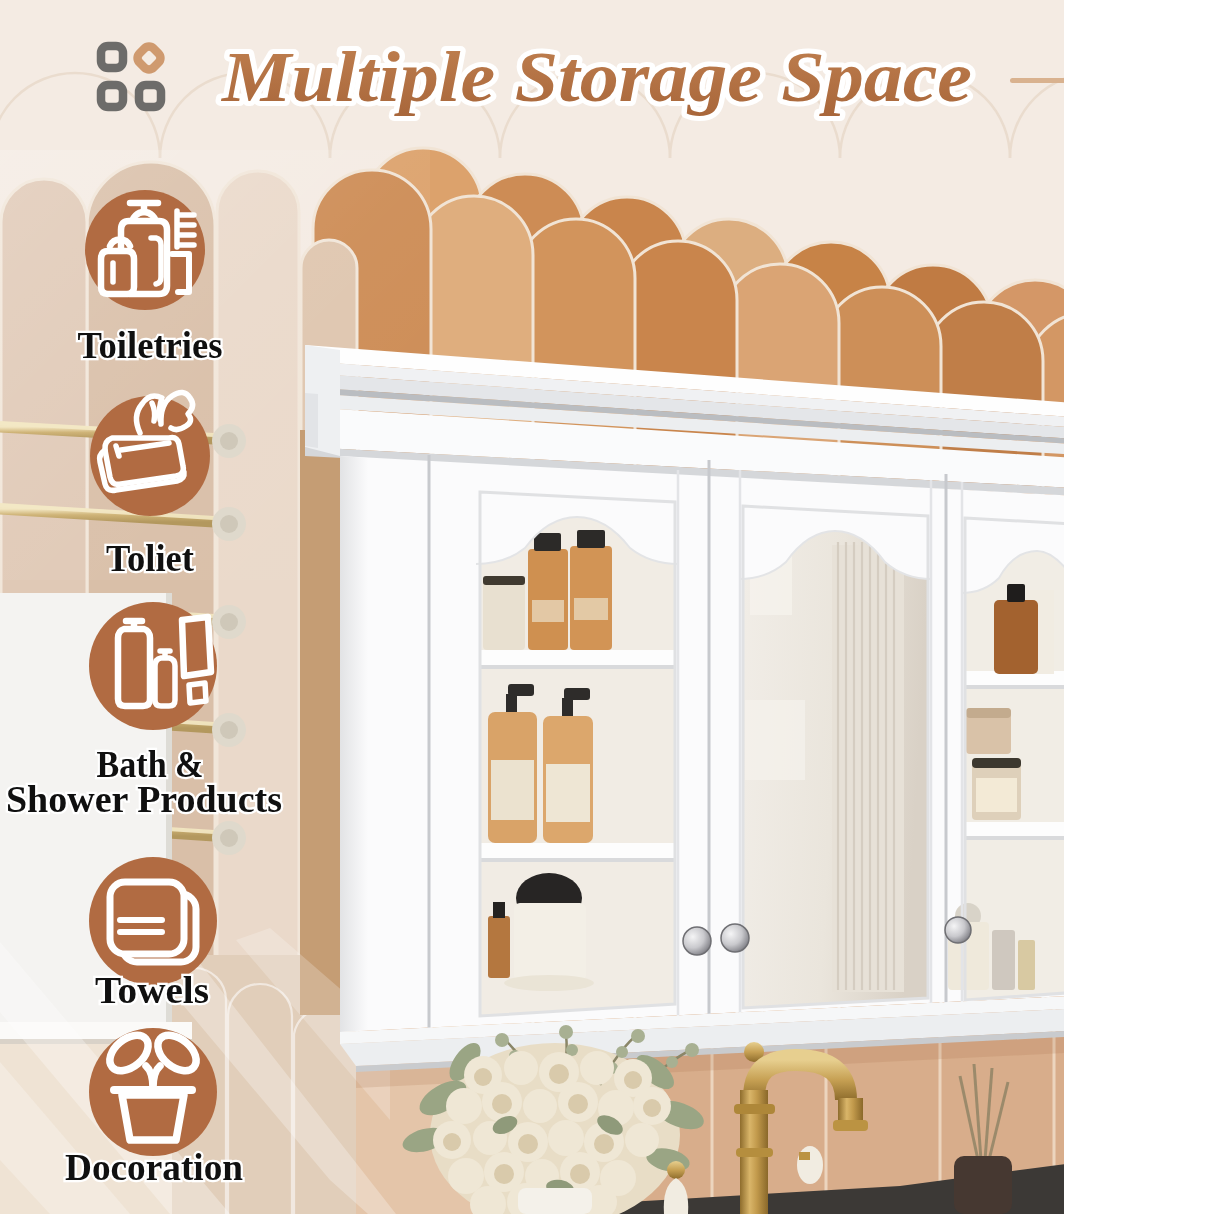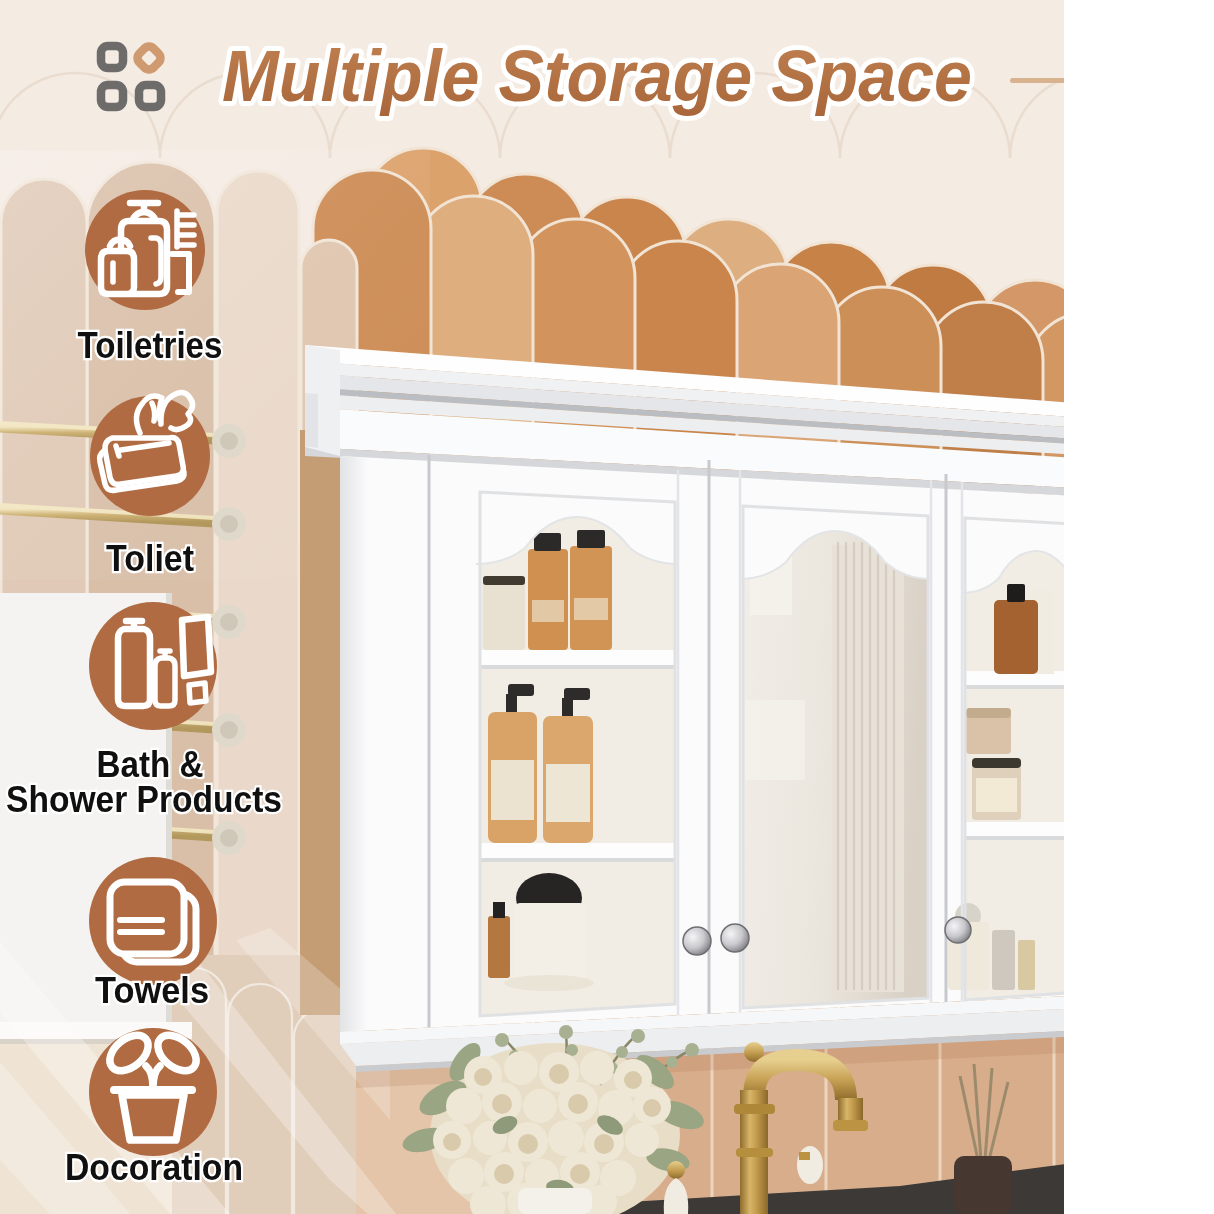--- a/index.html
+++ b/index.html
@@ -1,16 +1,16 @@
 <!DOCTYPE html>
 <html><head>
 <meta charset="utf-8">
 <style>
 html,body{margin:0;padding:0;background:#fff}
-#stage{position:relative;width:1064px;height:1214px;overflow:hidden;font-family:Liberation Sans, sans-serif}
+#stage{position:relative;width:1064px;height:1214px;overflow:hidden;font-family:Liberation Serif, serif}
 </style>
 </head>
 <body>
 <div id="stage">
 <svg width="1214" height="1214" viewBox="0 0 1214 1214">
 <defs>
   <linearGradient id="hazeTL" x1="0" y1="0" x2="1" y2="1">
     <stop offset="0" stop-color="#ffffff" stop-opacity="0.18"></stop>
     <stop offset="0.5" stop-color="#ffffff" stop-opacity="0.05"></stop>
     <stop offset="1" stop-color="#ffffff" stop-opacity="0"></stop>

